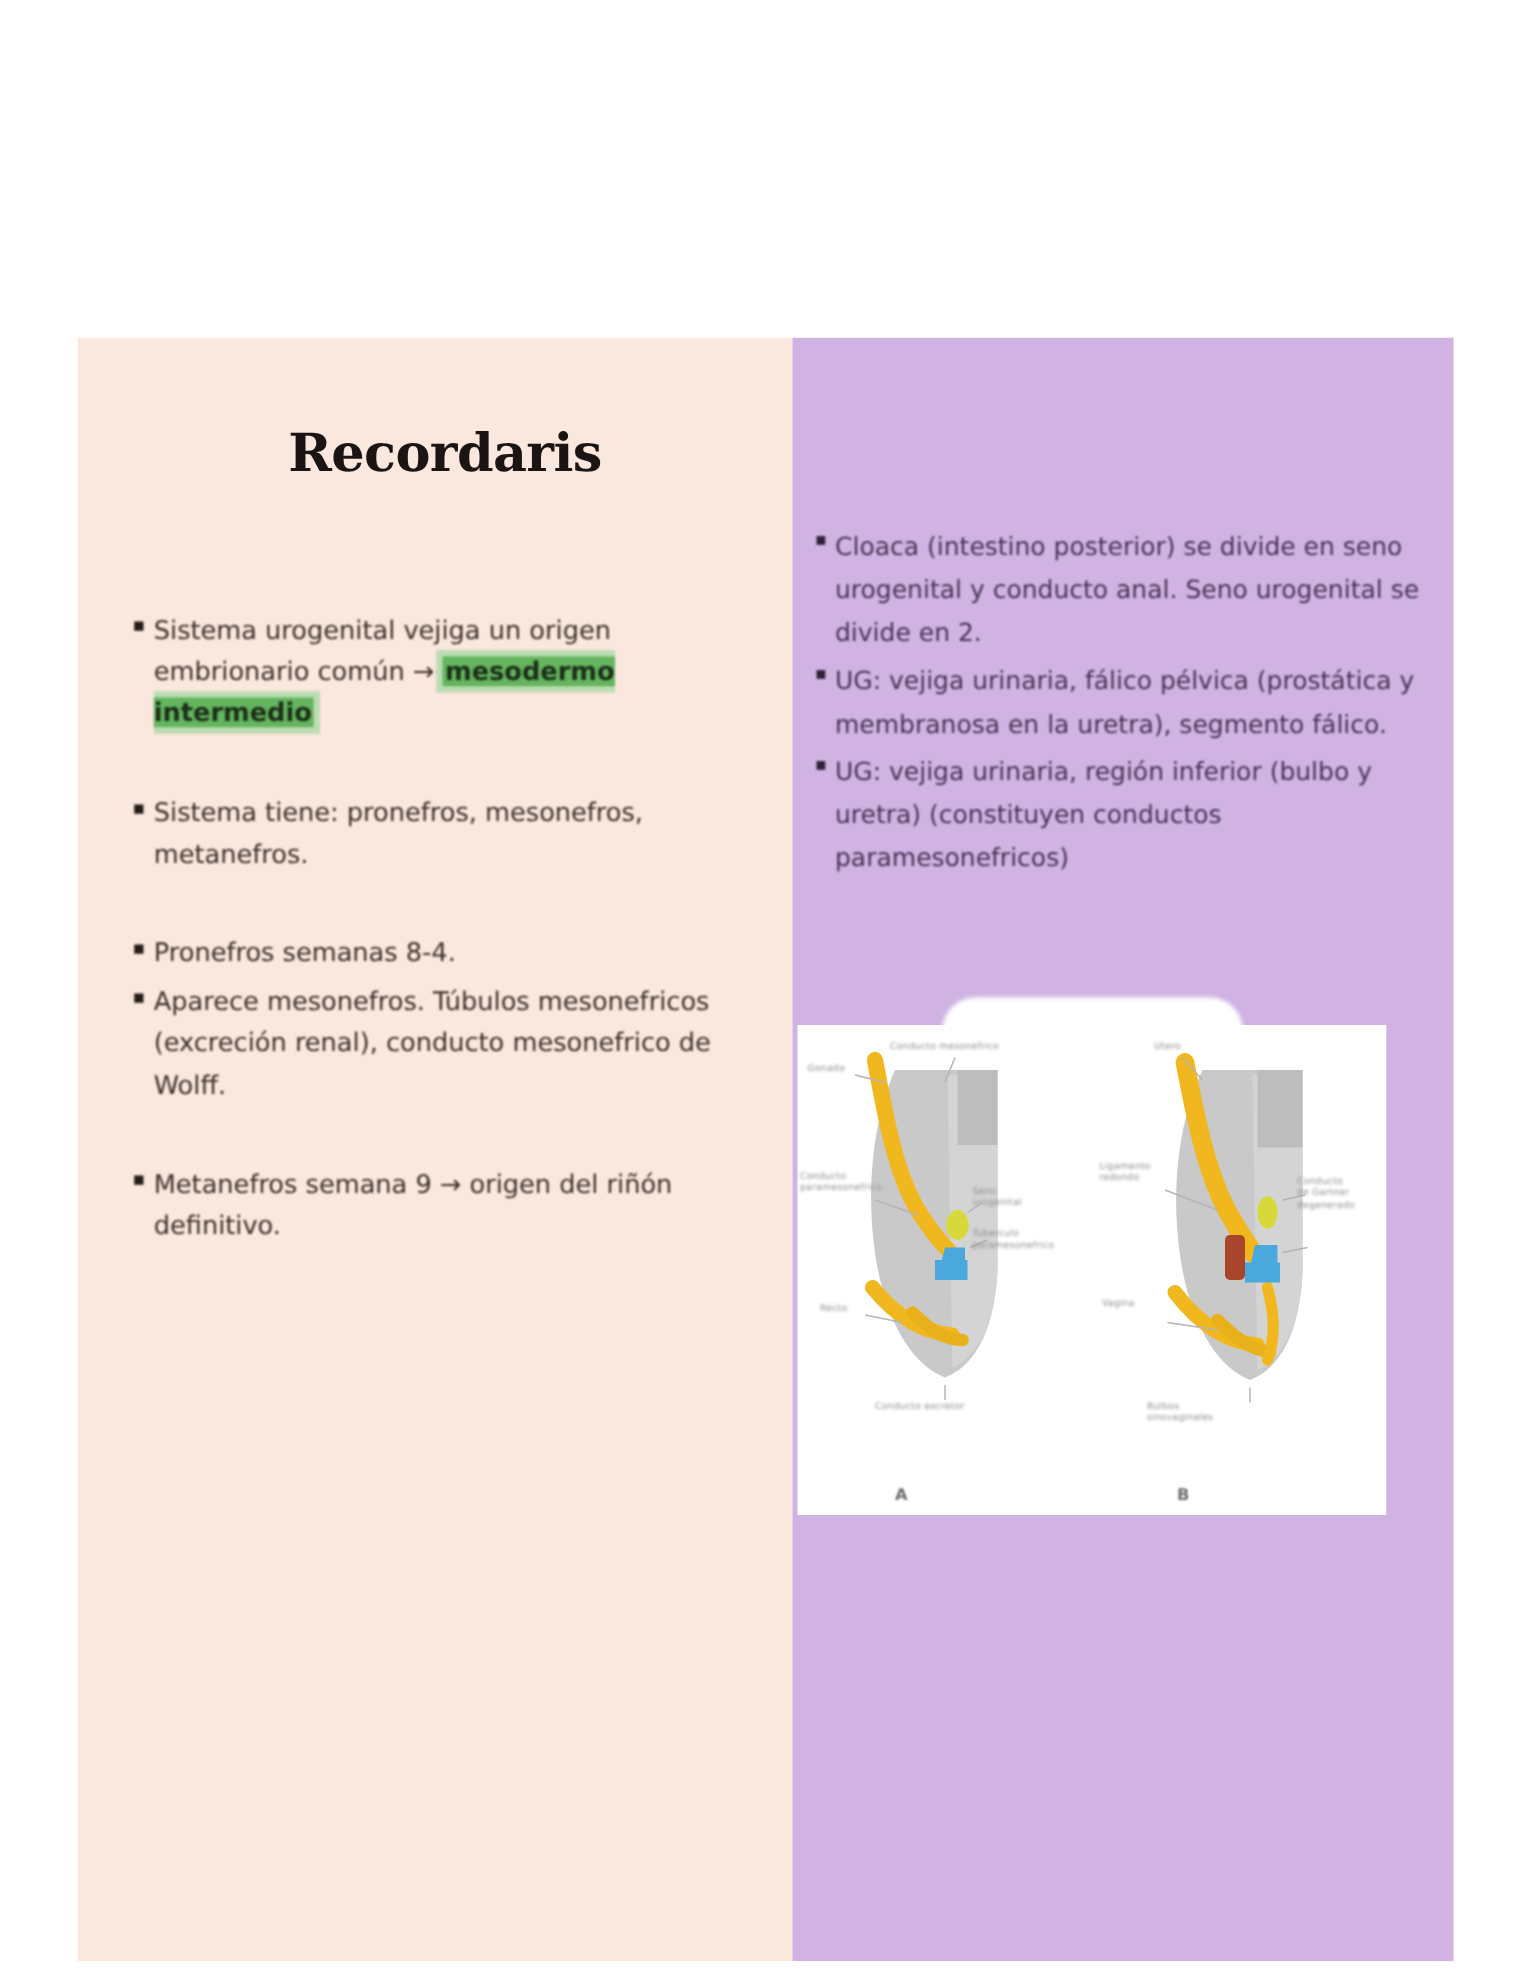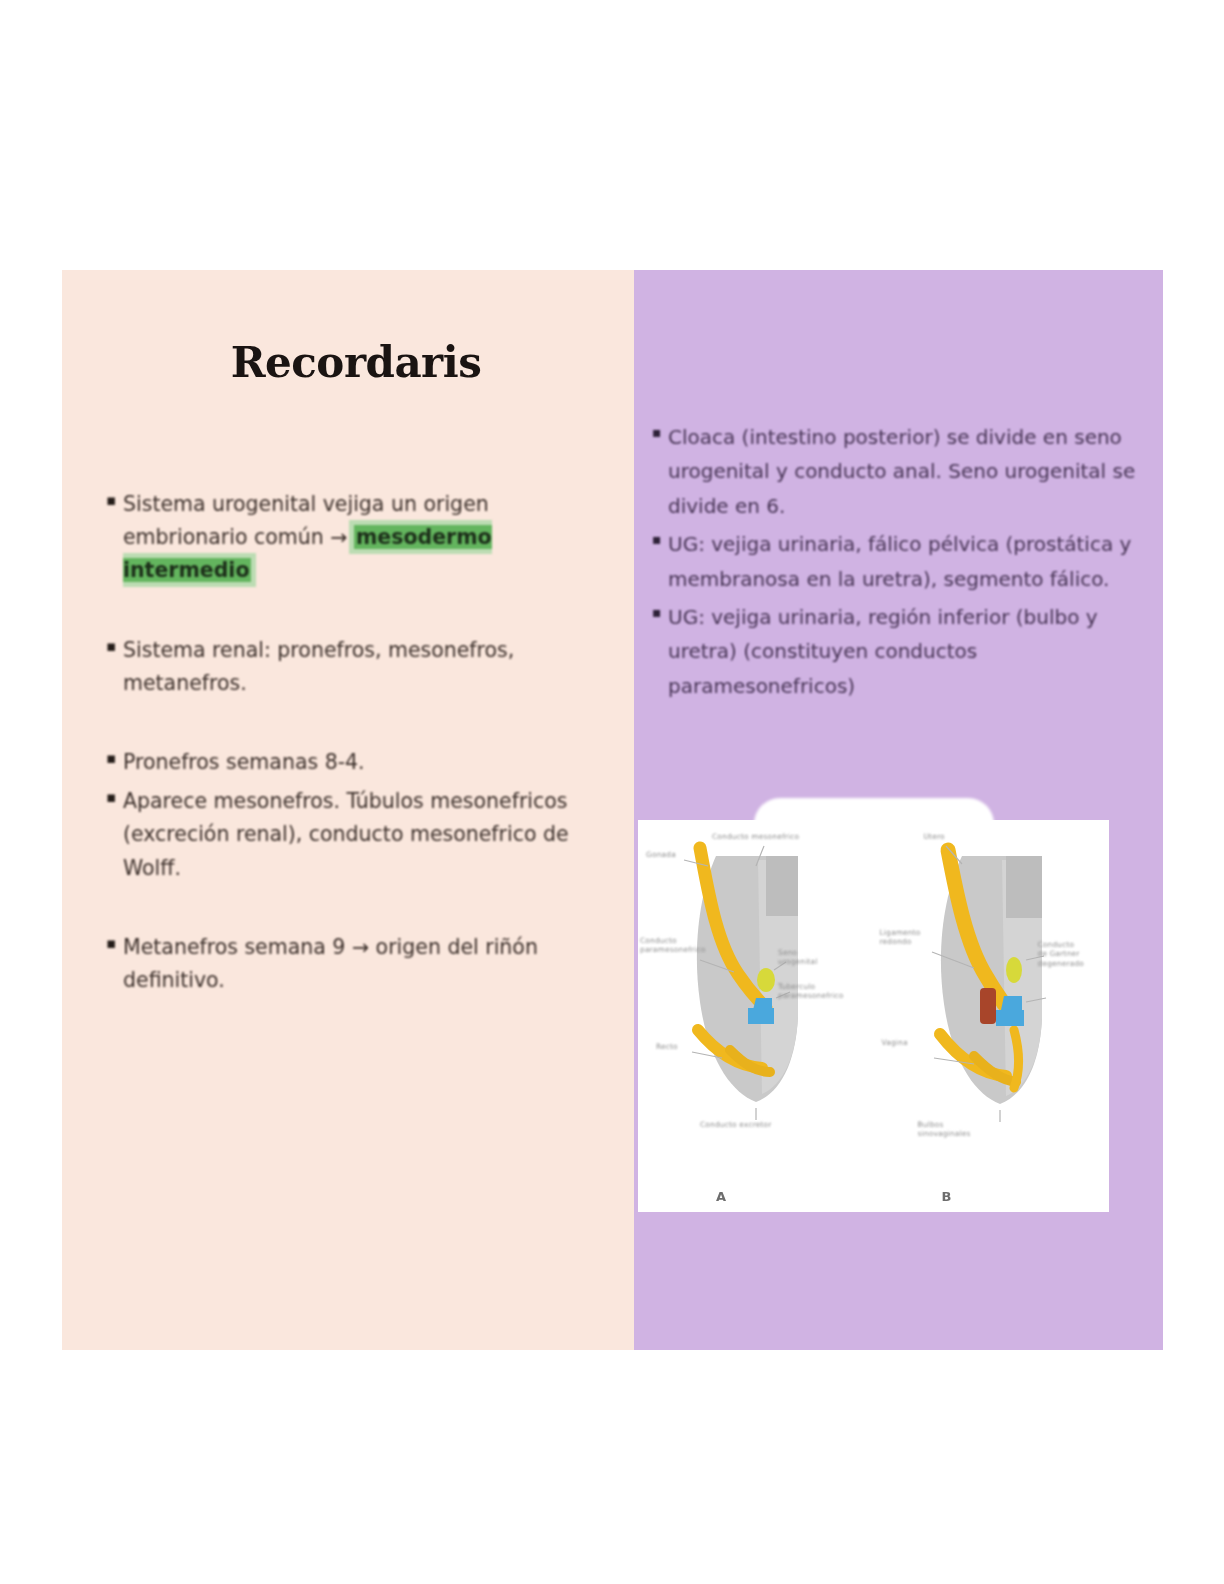--- a/index.html
+++ b/index.html
@@ -14,21 +14,21 @@
     position: relative;
     overflow: hidden;
   }
 
   
   #slide {
     position: absolute;
     left: 62px;
     top: 270px;
     width: 1101px;
-    height: 1080px;
+    height: 1299px;
     display: flex;
     overflow: hidden;
   }
 
   
   #left-panel {
     width: 572px;
     height: 100%;
     background: #fae7dd;
     position: relative;
@@ -187,21 +187,21 @@
 
       <div class="lb">
         <span class="bul">▪</span>
         <span class="txt"><span>Sistema urogenital vejiga un origen embrionario común → </span><span class="hl">mesodermo intermedio</span></span>
       </div>
 
       <div class="gap-lg"></div>
 
       <div class="lb">
         <span class="bul">▪</span>
-        <span class="txt">Sistema renal: pronefros, mesonefros, metanefros.</span>
+        <span class="txt">Sistema tiene: pronefros, mesonefros, metanefros.</span>
       </div>
 
       <div class="gap-lg"></div>
 
       <div class="lb">
         <span class="bul">▪</span>
         <span class="txt">Pronefros semanas 8-4.</span>
       </div>
 
       <div class="gap-sm"></div>
@@ -219,21 +219,21 @@
       </div>
 
     </div>
   </div>
 
   <div id="right-panel">
 
     <div id="right-list">
       <div class="rb">
         <span class="bul">▪</span>
-        <span class="txt">Cloaca (intestino posterior) se divide en seno urogenital y conducto anal. Seno urogenital se divide en 6.</span>
+        <span class="txt">Cloaca (intestino posterior) se divide en seno urogenital y conducto anal. Seno urogenital se divide en 2.</span>
       </div>
       <div class="rb">
         <span class="bul">▪</span>
         <span class="txt">UG: vejiga urinaria, fálico pélvica (prostática y membranosa en la uretra), segmento fálico.</span>
       </div>
       <div class="rb">
         <span class="bul">▪</span>
         <span class="txt">UG: vejiga urinaria, región inferior (bulbo y uretra) (constituyen conductos paramesonefricos)</span>
       </div>
     </div>

